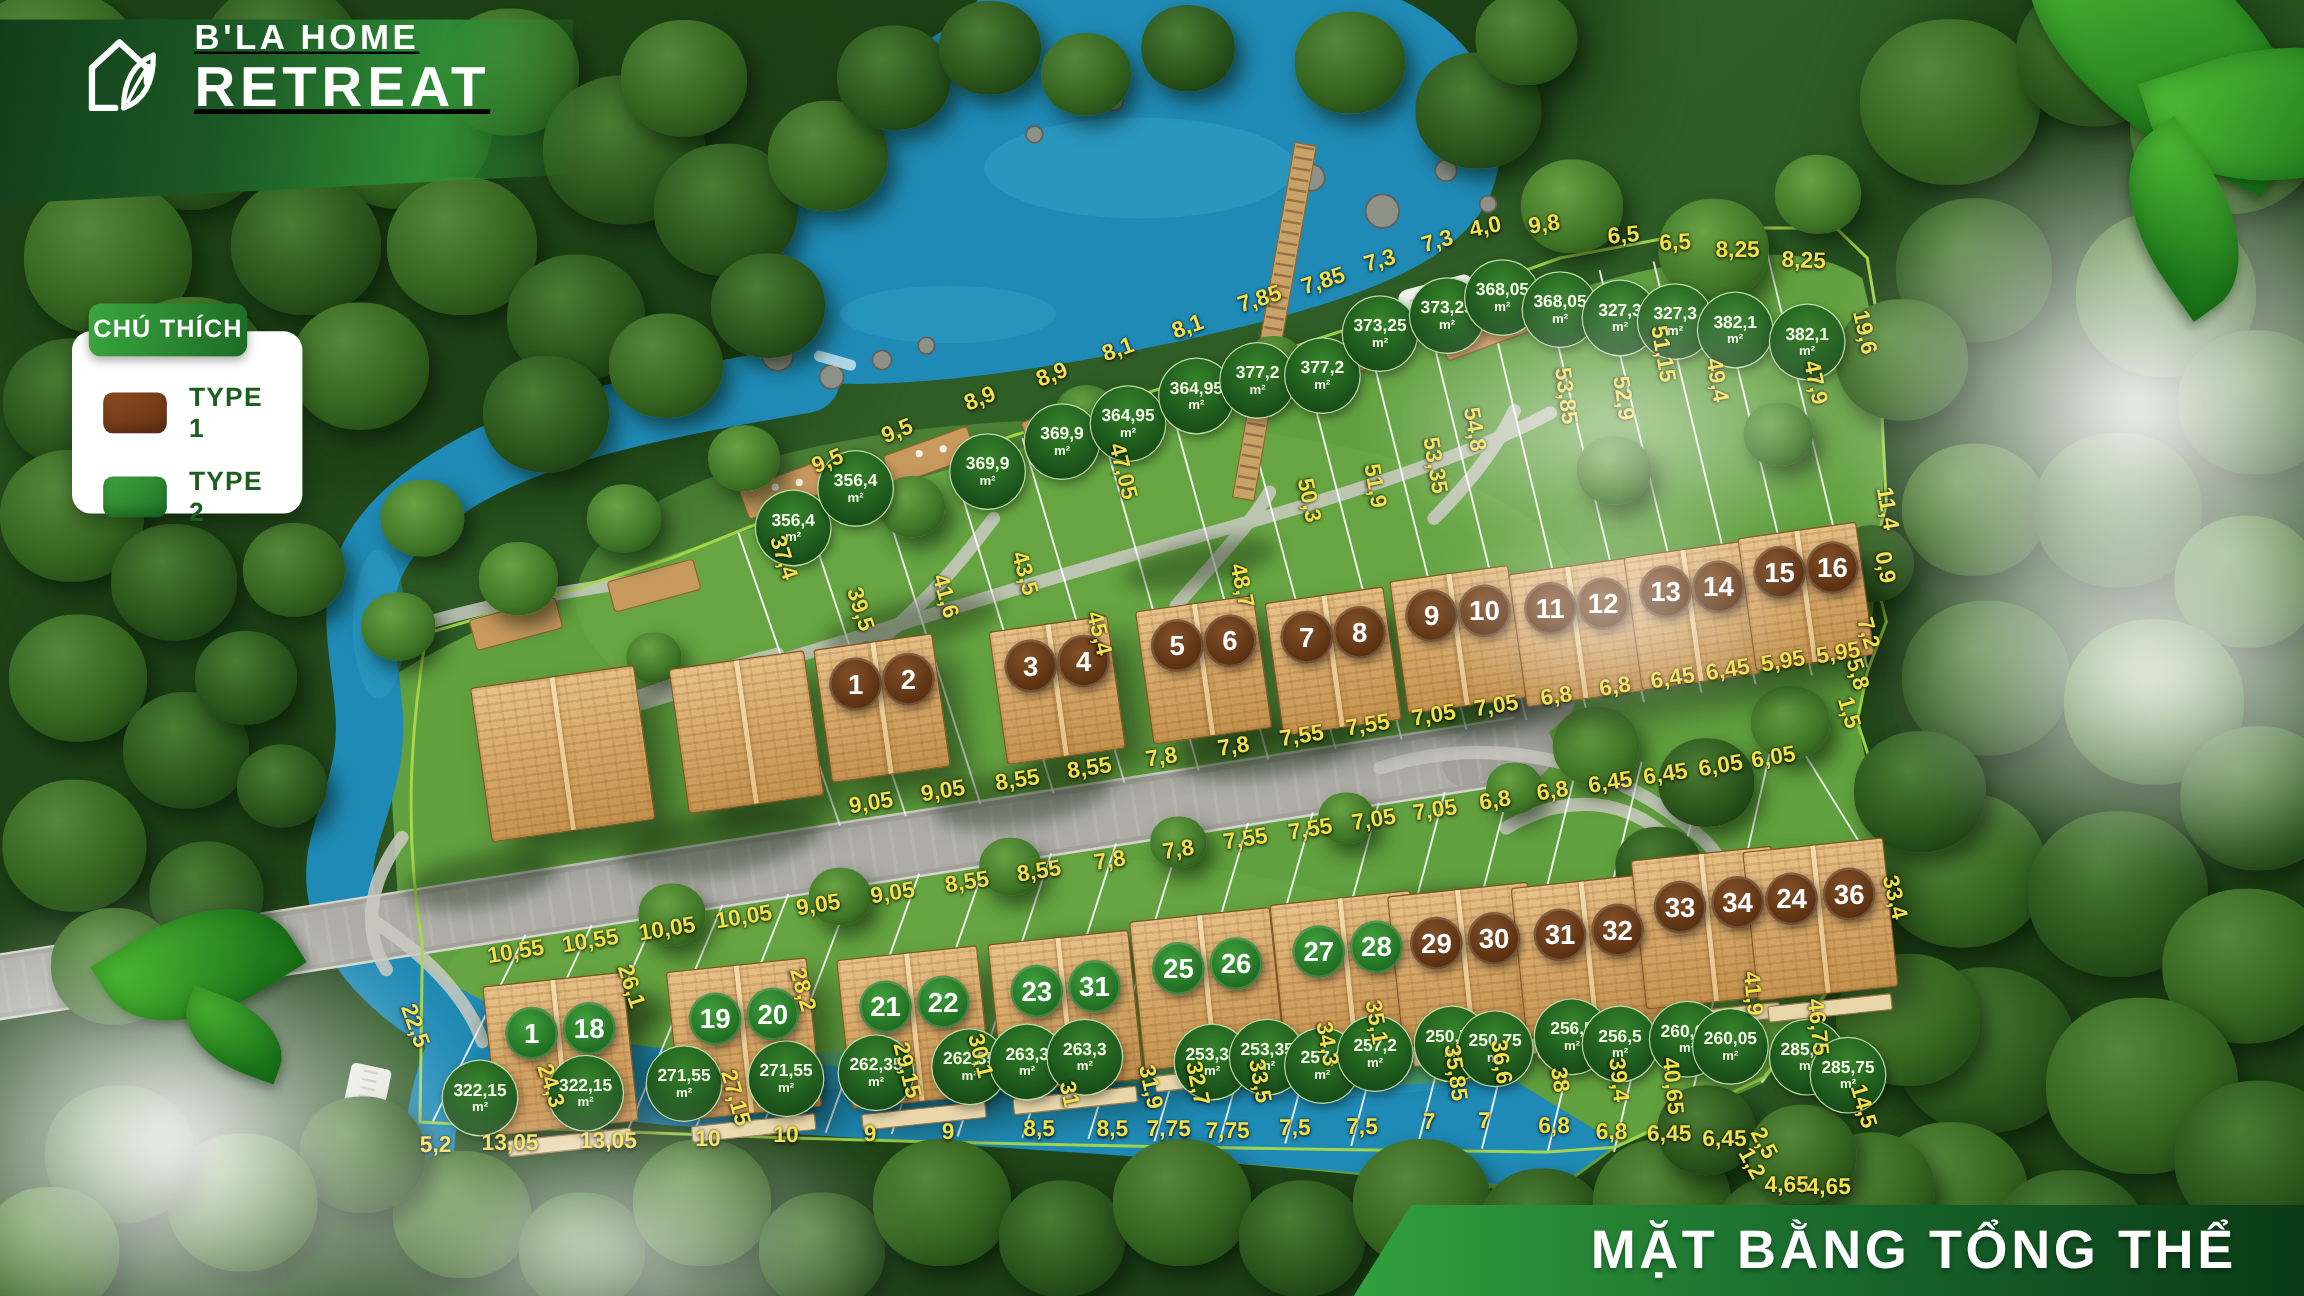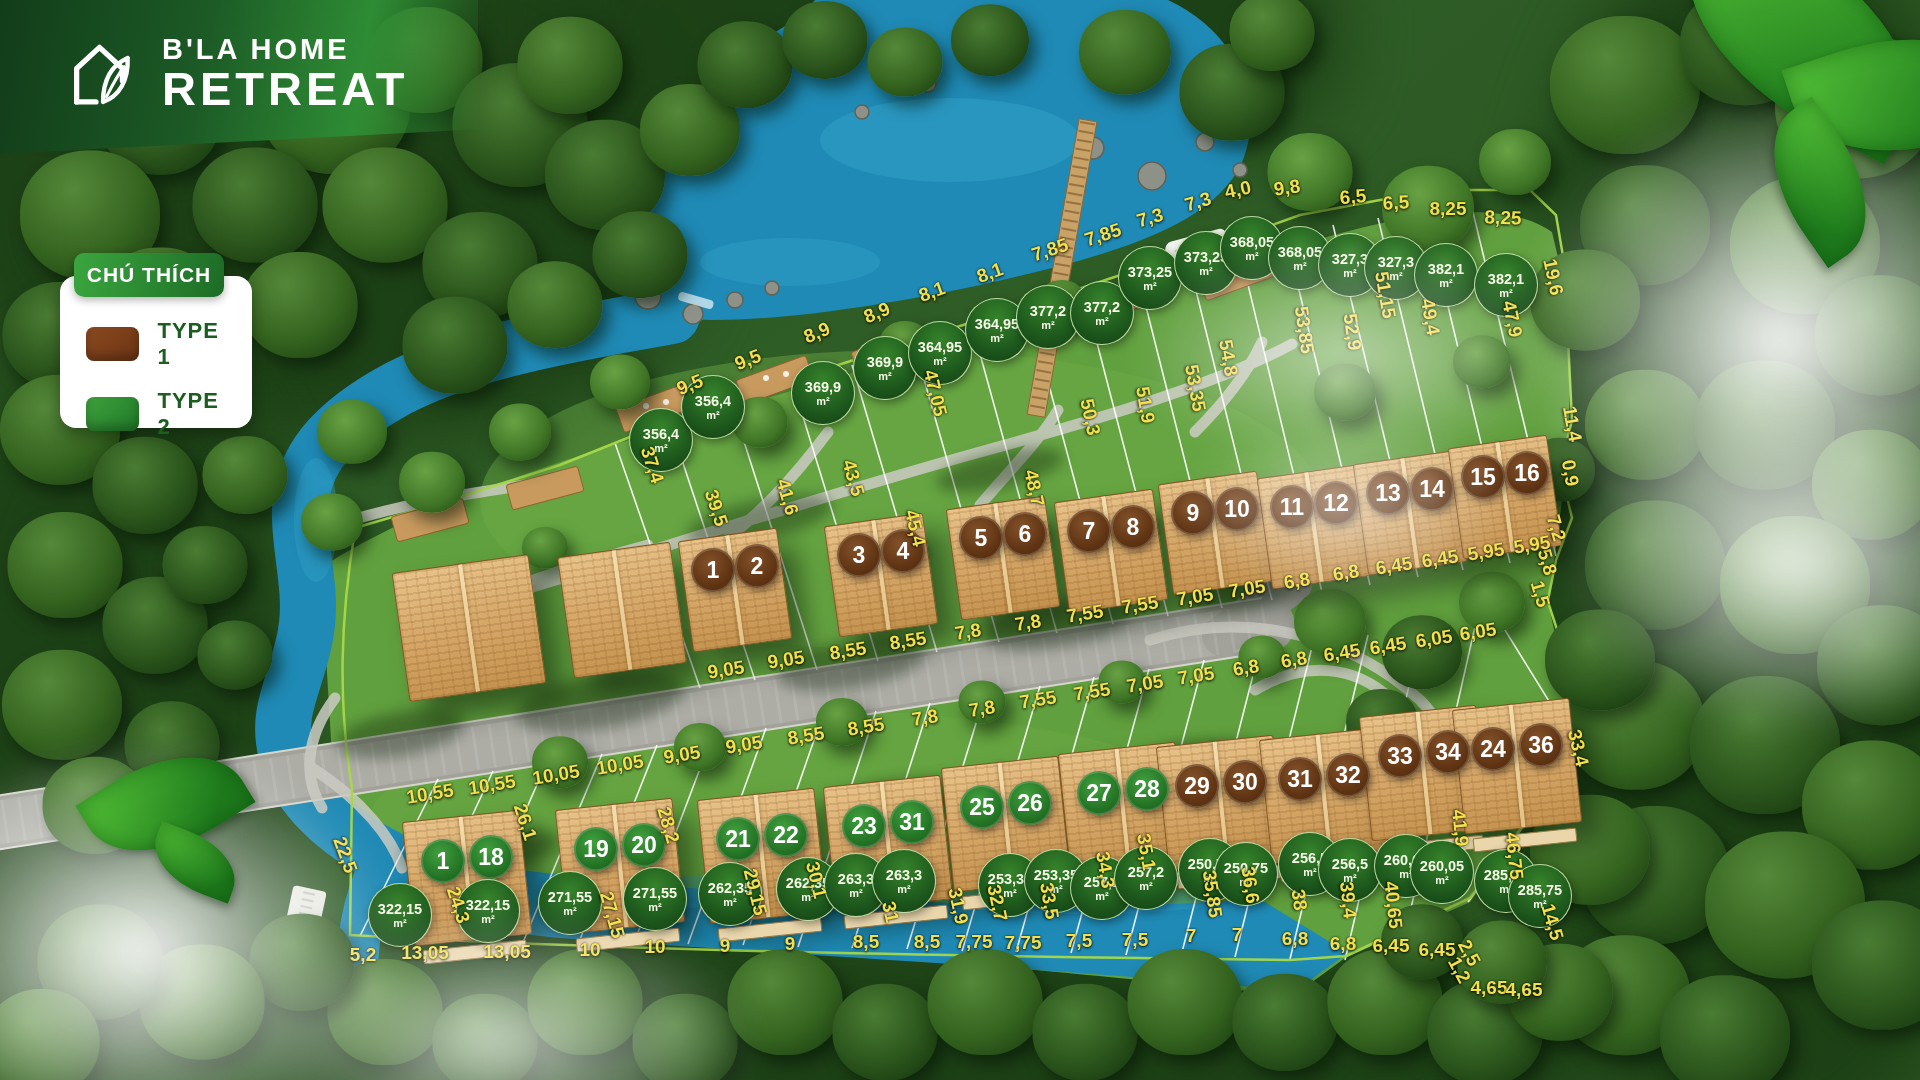--- a/index.html
+++ b/index.html
@@ -42,30 +42,30 @@
   .badge .u{font-weight:bold;font-size:11px;line-height:12px;}
   .dim{position:absolute;transform:translate(-50%,-50%) rotate(var(--r,0deg));
        font-weight:bold;font-size:19px;color:#f2e14b;white-space:nowrap;
        text-shadow:0 1px 3px rgba(0,0,0,.9),0 0 2px rgba(0,0,0,.6);}
   .cloud{position:absolute;border-radius:50%;filter:blur(16px);
        background:radial-gradient(closest-side,rgba(255,255,255,var(--o,.8)),rgba(255,255,255,0));}
   .leaf{position:absolute;background:linear-gradient(135deg,#54c238,#1e7a1c 80%);
        border-radius:0 72% 0 72%;box-shadow:inset 0 0 22px rgba(0,60,0,.45),3px 4px 10px rgba(0,20,0,.4);
        transform:rotate(var(--r,0deg));}
   
-  .logo-banner{position:absolute;left:0;top:0;width:478px;height:154px;
+  .logo-banner{position:absolute;left:0;top:16px;width:478px;height:154px;
        clip-path:polygon(0 0,100% 0,100% 84%,0 100%);
        background:linear-gradient(100deg,#123d19 0%,#1c5a26 42%,#2e8c34 74%,rgba(46,140,52,0) 100%);
-       display:flex;align-items:center;padding:0 0 10px 52px;gap:22px;}
+       display:flex;padding:0 0 10px 52px;gap:22px;text-decoration:underline;}
   .logo-text .l1{color:#fff;font-size:29px;font-weight:bold;letter-spacing:3px;}
   .logo-text .l2{color:#fff;font-size:47px;font-weight:bold;letter-spacing:4px;line-height:46px;}
   
   .legend-card{position:absolute;left:60px;top:276px;width:192px;height:152px;
        background:#fff;border-radius:16px;box-shadow:0 6px 16px rgba(0,0,0,.35);}
-  .legend-pill{position:absolute;left:74px;top:253px;width:150px;height:44px;border-radius:10px;
+  .legend-pill{position:absolute;left:74px;top:253px;width:132px;height:44px;border-radius:10px;
        background:linear-gradient(100deg,#3aa63e,#1d6b26);display:flex;align-items:center;justify-content:center;
        color:#fff;font-weight:bold;font-size:21px;letter-spacing:1px;box-shadow:0 3px 8px rgba(0,0,0,.3);}
   .legend-items{position:absolute;left:60px;top:296px;width:168px;display:flex;flex-direction:column;gap:18px;padding:22px 0 0 26px;}
   .legend-row{display:flex;align-items:center;gap:18px;}
   .swatch{width:62px;height:34px;border-radius:8px;box-shadow:inset 0 -6px 10px rgba(0,0,0,.25);}
   .legend-label{color:#1b5e20;font-weight:bold;font-size:22px;letter-spacing:1px;}
   
   .title-banner{position:absolute;left:1128px;top:1004px;width:792px;height:76px;
        clip-path:polygon(48px 0,100% 0,100% 100%,0 100%);
        background:linear-gradient(90deg,#31a03e 0%,#17642b 55%,#0a3a15 100%);
@@ -726,13 +726,16 @@
         <span class="swatch" style="background: linear-gradient(135deg, rgb(138, 74, 32), rgb(109, 52, 20));"></span>
         <span class="legend-label">TYPE 1</span>
       </div>
       <div class="legend-row">
         <span class="swatch" style="background: linear-gradient(135deg, rgb(63, 161, 60), rgb(30, 122, 40));"></span>
         <span class="legend-label">TYPE 2</span>
       </div>
     </div>
   <div class="legend-pill">CHÚ THÍCH</div>
 
+  <div class="title-banner">
+    <span>MẶT BẰNG TỔNG THỂ</span>
+  </div>
 </div>
 
 </body></html>

